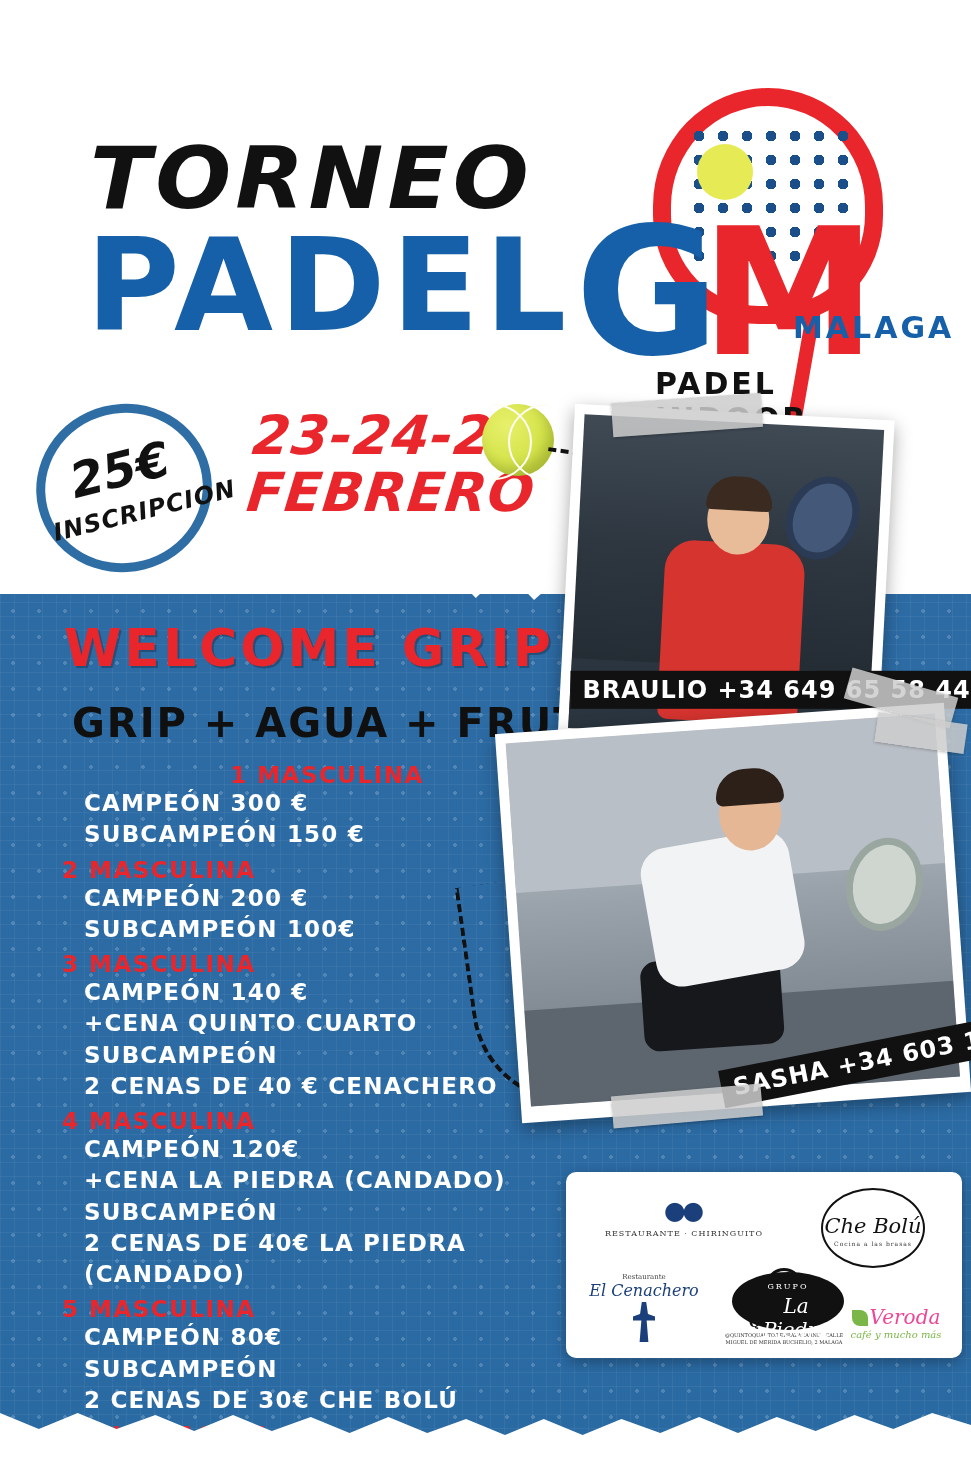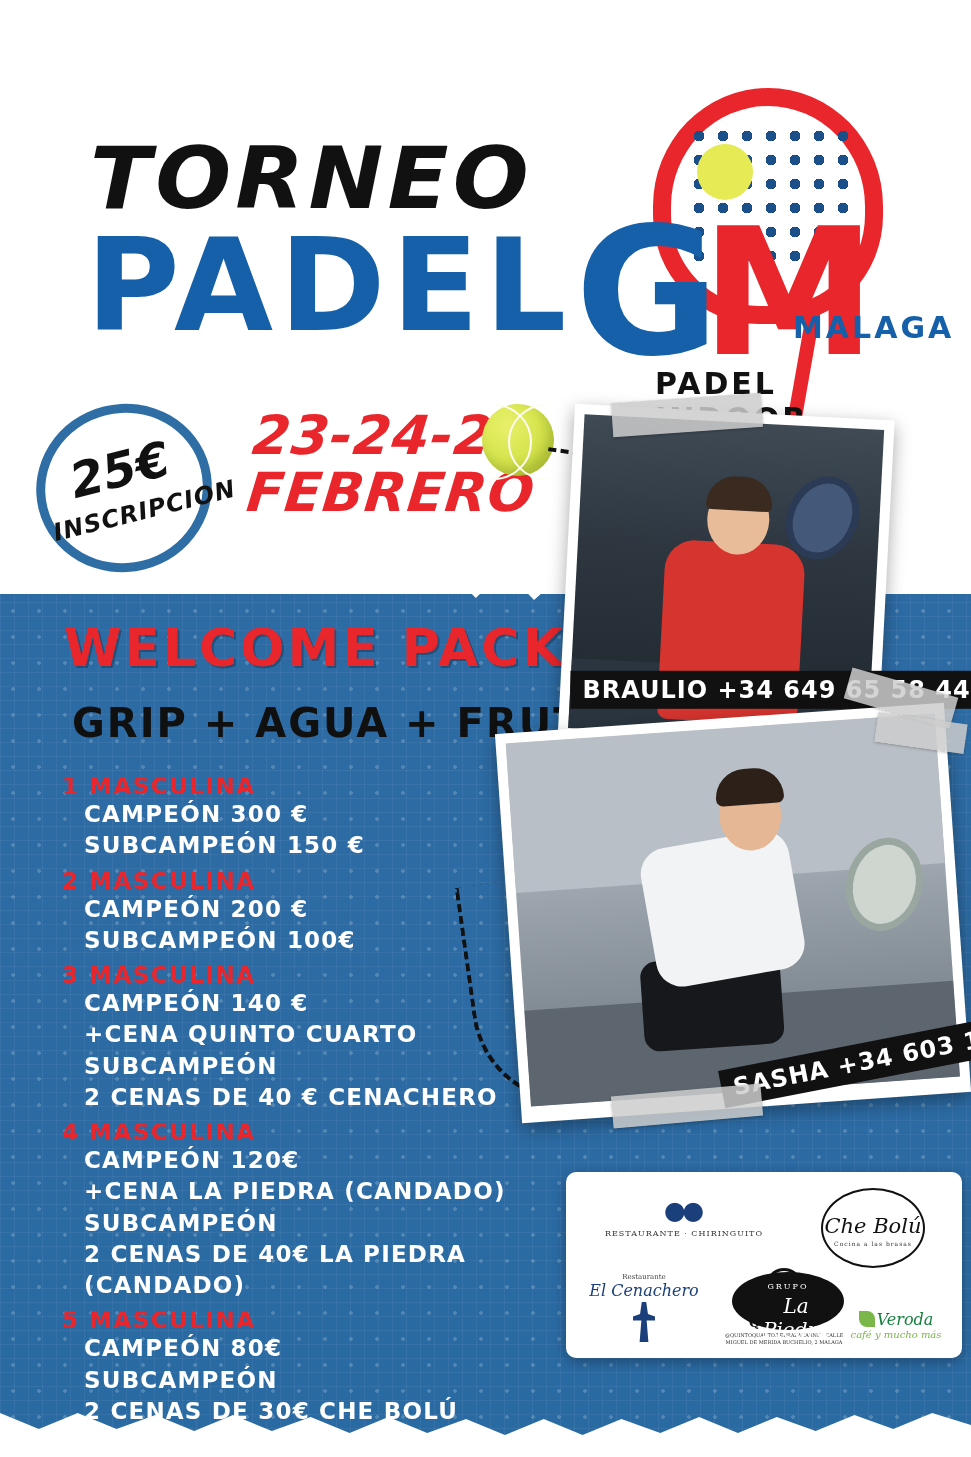--- a/index.html
+++ b/index.html
@@ -267,21 +267,21 @@
     width: 530px;
   }
   .cat {
     font-size: 23px;
     font-weight: 900;
     color: #e8262b;
     letter-spacing: 1.5px;
     font-family: "DejaVu Sans", sans-serif;
     margin-top: 6px;
   }
-  .cat:first-child { margin-top: 11px; }
+  .cat:first-child { margin-top: 0; text-align: center; }
   .line {
     font-size: 23px;
     font-weight: 900;
     color: #ffffff;
     letter-spacing: 1.2px;
     font-family: "DejaVu Sans", sans-serif;
     margin-left: 22px;
     line-height: 1.36;
   }
 
@@ -499,21 +499,21 @@
   }
   .sp-piedra .g {
     position: absolute; left: 0; right: 0; top: 10px;
     font-size: 8px; color: #fff; letter-spacing: 2px;
   }
   .sp-piedra .nm {
     position: absolute; left: 16px; right: 0; top: 22px;
     font-size: 20px; color: #fff; font-style: italic;
   }
   .sp-veroda { right: 4px; bottom: 8px; width: 104px; }
-  .sp-veroda .nm { font-size: 16px; color: #15803d; font-style: italic; }
+  .sp-veroda .nm { font-size: 20px; color: #ec4899; font-style: italic; }
   .sp-veroda .leaf {
     display: inline-block; width: 16px; height: 16px;
     background: #7ab648; border-radius: 0 50% 0 50%;
     vertical-align: -2px; margin-right: 2px;
   }
   .sp-veroda .sl { font-size: 10px; color: #7ab648; font-style: italic; }
 </style>
 </head>
 <body>
 
@@ -543,21 +543,21 @@
     <div class="racket"></div>
     <div class="racket-dots"></div>
     <div class="racket-handle"></div>
     <div class="logo-ball"></div>
     <div class="logo-g">G</div>
     <div class="logo-m">M</div>
     <div class="logo-sport">MALAGA</div>
     <div class="logo-tag">PADEL   INDOOR</div>
   </div>
 
-  <div class="welcome">WELCOME PACK</div>
+  <div class="welcome">WELCOME GRIP</div>
   <div class="welcome-sub">GRIP + AGUA + FRUTA</div>
 
   <div class="prizes">
     <div class="cat">1 MASCULINA</div>
     <div class="line">CAMPEÓN 300 €</div>
     <div class="line">SUBCAMPEÓN 150 €</div>
 
     <div class="cat">2 MASCULINA</div>
     <div class="line">CAMPEÓN 200 €</div>
     <div class="line">SUBCAMPEÓN 100€</div>

